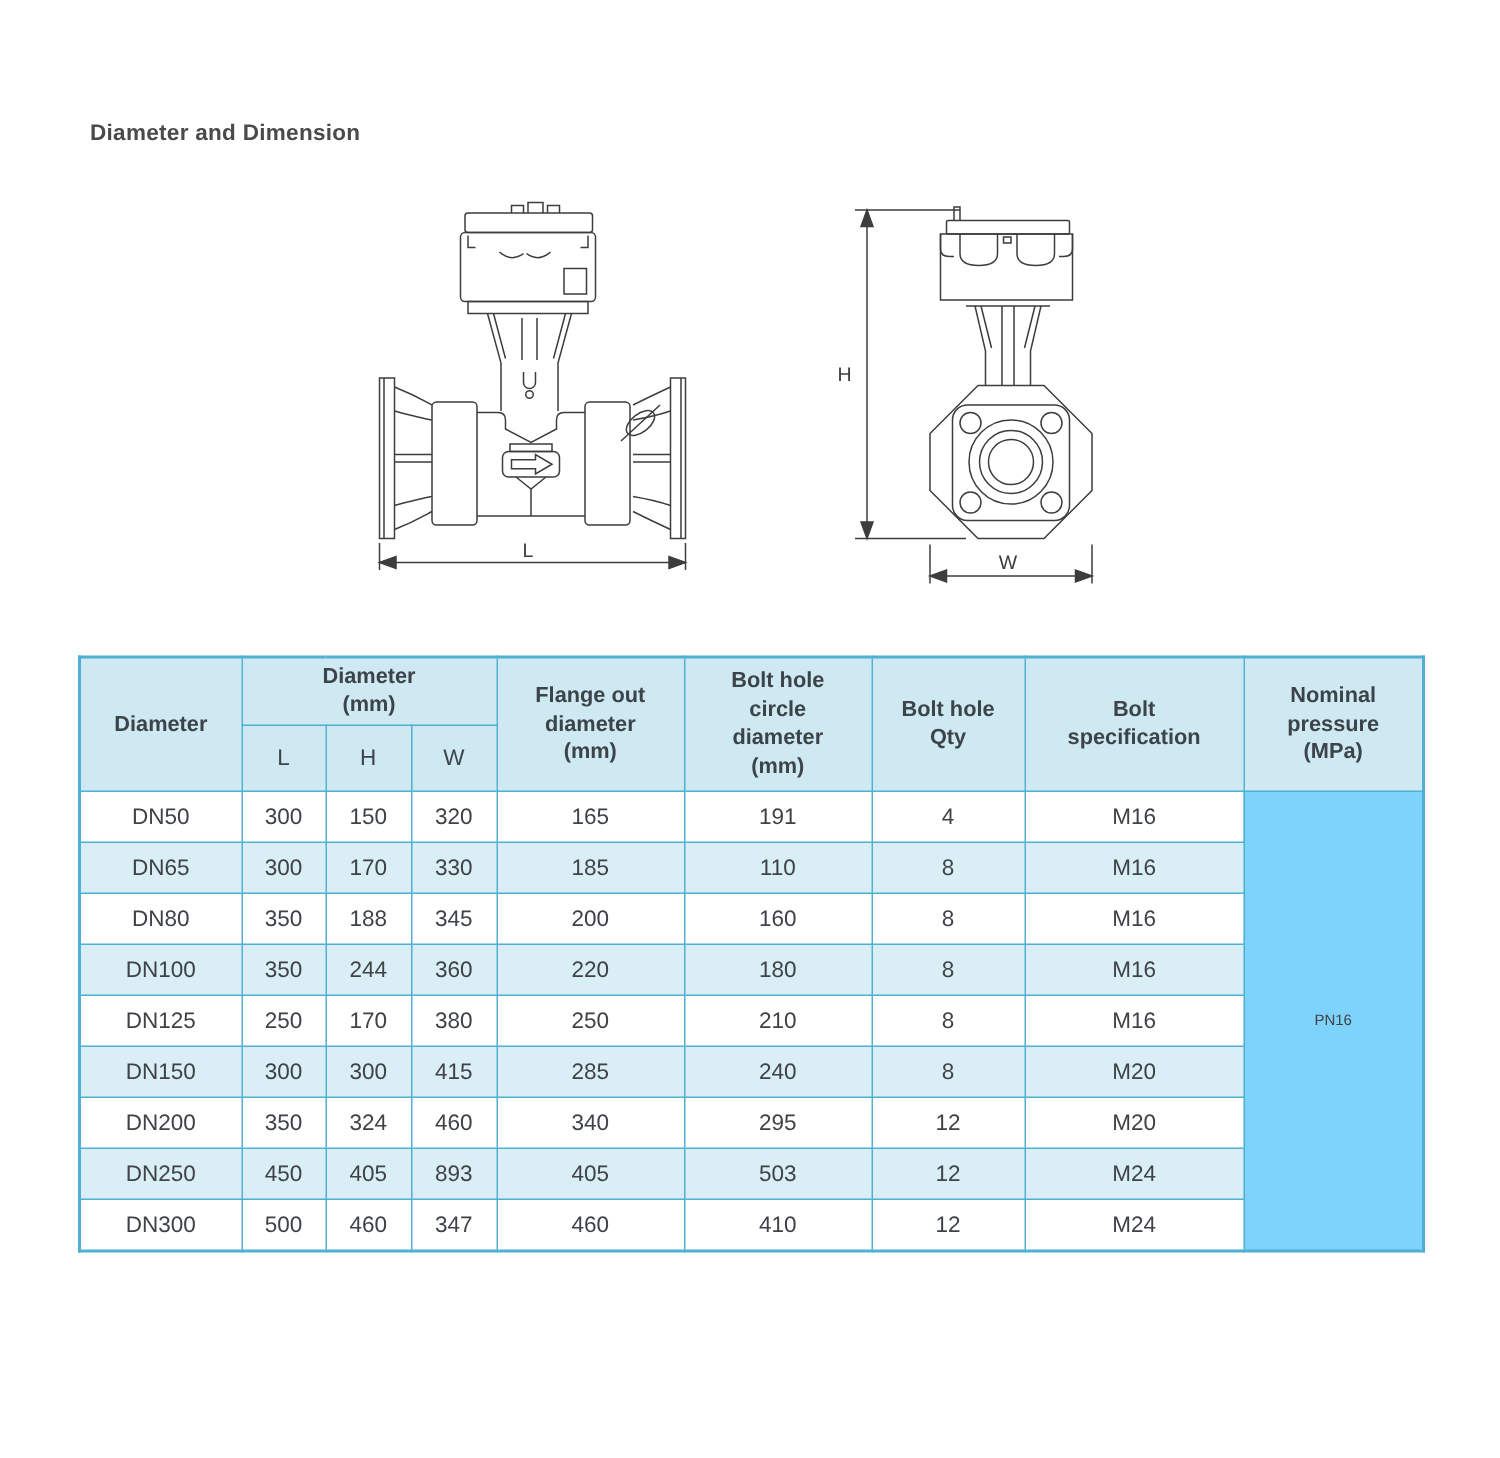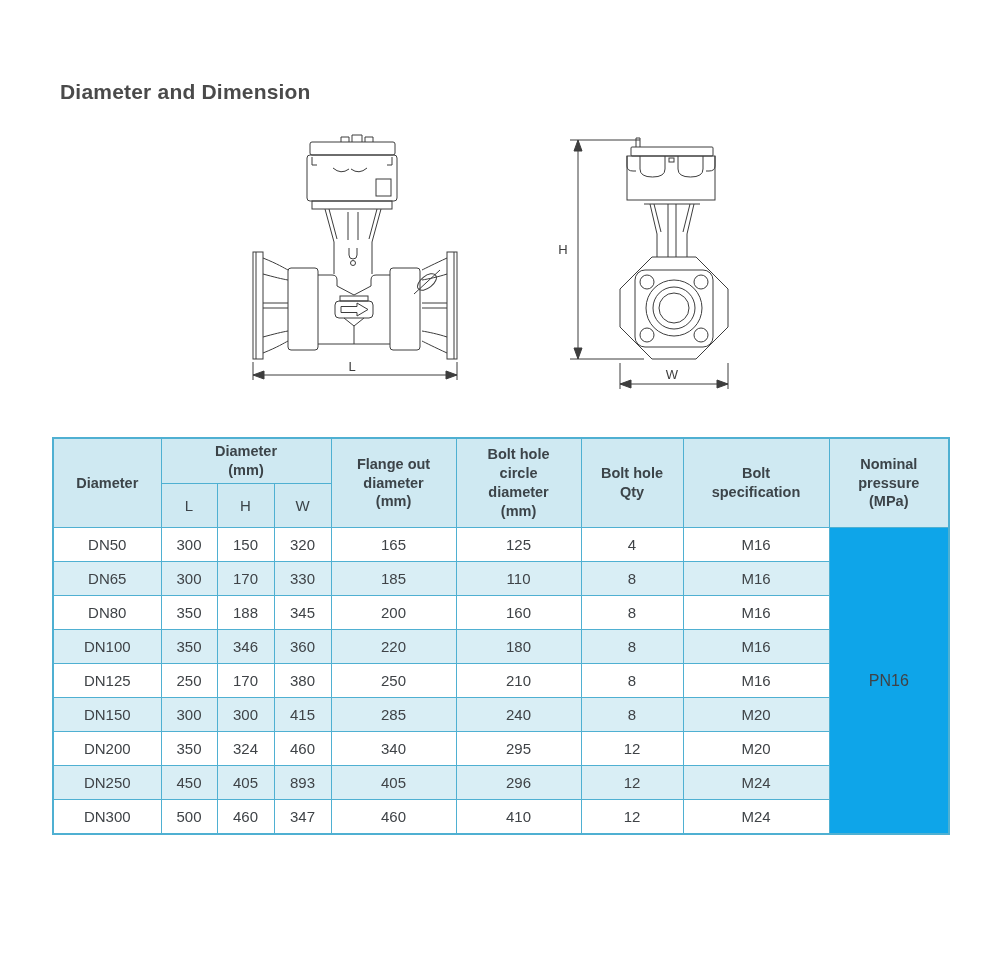--- a/index.html
+++ b/index.html
@@ -2,21 +2,21 @@
 <html><head>
 <meta charset="utf-8">
 <style>
   html,body{margin:0;padding:0;}
   body{
     width:1000px;height:972px;background:#ffffff;position:relative;
     font-family:"Liberation Sans",sans-serif;color:#3f4347;
   }
   .doc-title{
     position:absolute;left:60px;top:80px;
-    font-size:21px;font-weight:bold;color:#4a4a4a;letter-spacing:.2px;
+    font-size:15px;font-weight:bold;color:#4a4a4a;letter-spacing:.2px;
   }
   .drawings{position:absolute;left:200px;top:122px;width:560px;height:285px;}
   .drawings svg{display:block;}
 
   table.spec{
     position:absolute;left:52px;top:437px;width:896px;
     border-collapse:collapse;table-layout:fixed;
     font-size:15px;color:#3f4347;
     border:2px solid #4fb0d2;
   }
@@ -24,21 +24,21 @@
     border:1.5px solid #4fb0d2;text-align:center;vertical-align:middle;padding:0 2px;
   }
   table.spec thead th{
     background:#cfe9f2;font-weight:bold;font-size:14.5px;line-height:1.3;
     white-space:pre-line;color:#3c4449;
   }
   table.spec thead tr.h1 th{height:44px;}
   table.spec thead tr.h2 th{height:43px;font-weight:normal;font-size:15px;}
   table.spec tbody td{height:33px;background:#ffffff;}
   table.spec tbody tr:nth-child(even) td{background:#d9eef5;}
-  table.spec td.pn{background:#0ea5e9;font-size:16px;}
+  table.spec td.pn{background:#7dd3fc;font-size:10px;}
 </style>
 </head>
 <body>
 
 <div class="doc-title">Diameter and Dimension</div>
 
 <div class="drawings">
 <svg width="560" height="285" viewBox="0 0 560 285" fill="none" stroke="#3d3d3d" stroke-width="1">
 
   <g>
@@ -181,21 +181,21 @@
       <th>W</th>
     </tr>
   </thead>
   <tbody>
     <tr>
       <td>DN50</td>
       <td>300</td>
       <td>150</td>
       <td>320</td>
       <td>165</td>
-      <td>125</td>
+      <td>191</td>
       <td>4</td>
       <td>M16</td>
       <td class="pn" rowspan="9">PN16</td>
     </tr>
     <tr>
       <td>DN65</td>
       <td>300</td>
       <td>170</td>
       <td>330</td>
       <td>185</td>
@@ -209,21 +209,21 @@
       <td>188</td>
       <td>345</td>
       <td>200</td>
       <td>160</td>
       <td>8</td>
       <td>M16</td>
     </tr>
     <tr>
       <td>DN100</td>
       <td>350</td>
-      <td>346</td>
+      <td>244</td>
       <td>360</td>
       <td>220</td>
       <td>180</td>
       <td>8</td>
       <td>M16</td>
     </tr>
     <tr>
       <td>DN125</td>
       <td>250</td>
       <td>170</td>
@@ -252,21 +252,21 @@
       <td>295</td>
       <td>12</td>
       <td>M20</td>
     </tr>
     <tr>
       <td>DN250</td>
       <td>450</td>
       <td>405</td>
       <td>893</td>
       <td>405</td>
-      <td>296</td>
+      <td>503</td>
       <td>12</td>
       <td>M24</td>
     </tr>
     <tr>
       <td>DN300</td>
       <td>500</td>
       <td>460</td>
       <td>347</td>
       <td>460</td>
       <td>410</td>

